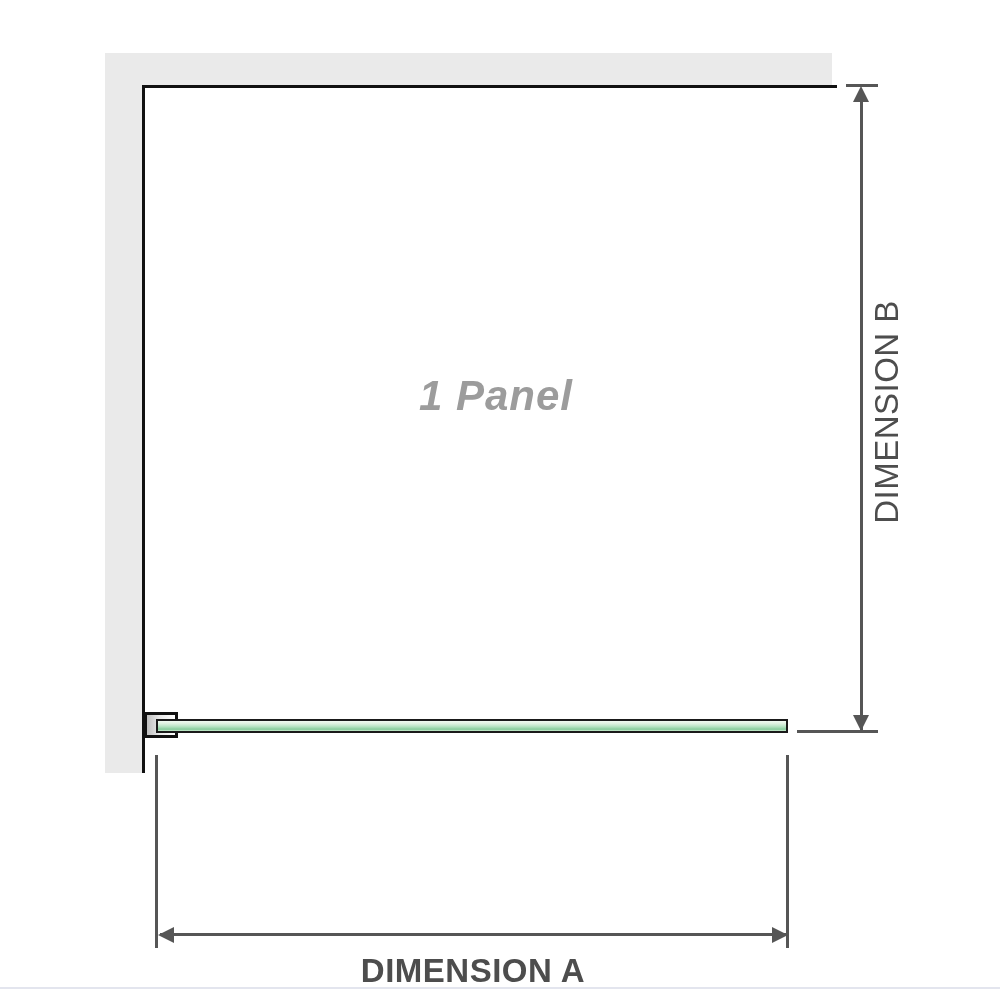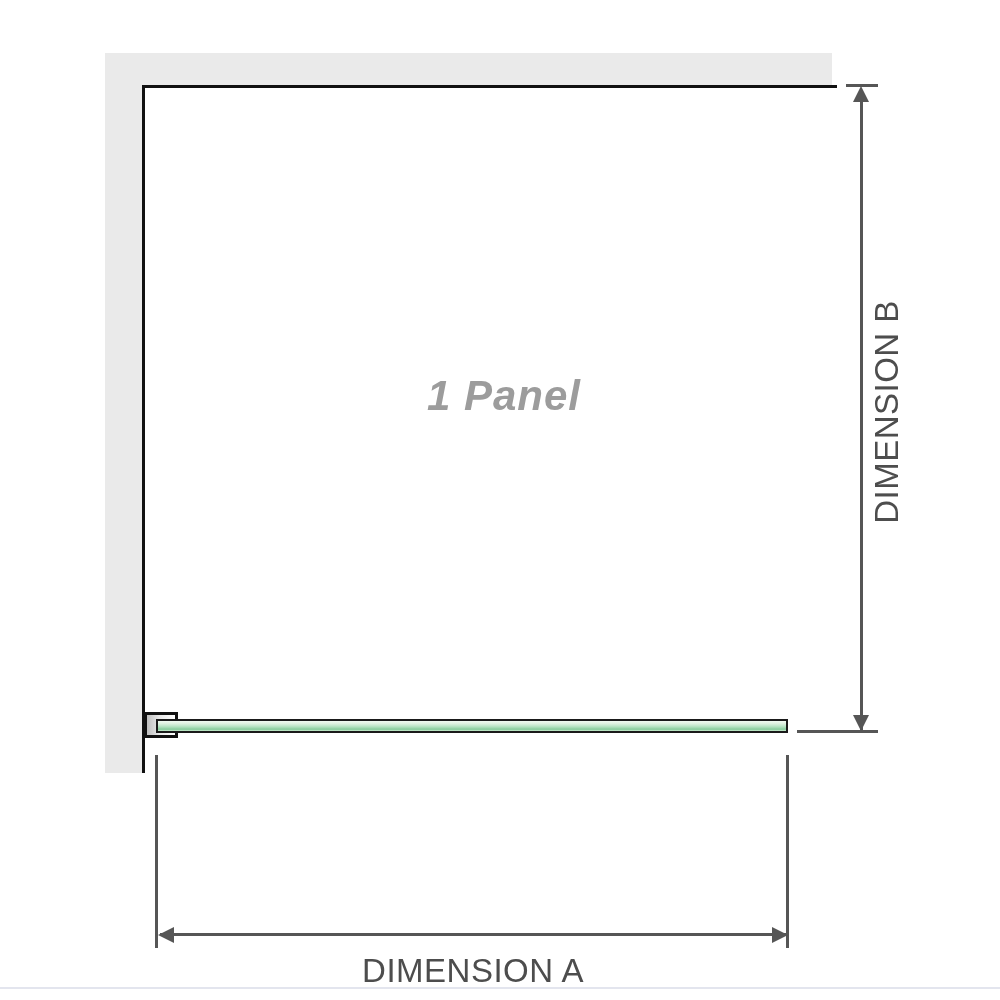--- a/index.html
+++ b/index.html
@@ -25,21 +25,21 @@
     box-sizing:border-box;
     background:transparent;
   }
 
   
   #panel-label{
     left:496px;top:396px;
     transform:translate(-50%,-50%);
     font-size:42px;font-weight:bold;font-style:italic;
     color:var(--panel-text-color,#9c9c9c);
-    letter-spacing:1px;white-space:nowrap;margin-left:8px;
+    letter-spacing:1px;white-space:nowrap;
   }
 
   
   #glass-bracket{
     left:144px;top:712px;width:34px;height:26px;
     border:3px solid var(--outline-color,#111);
     box-sizing:border-box;
     background:linear-gradient(to right,#bfbfbf 0%,#e9e9e9 45%,#ffffff 100%);
     z-index:2;
   }
@@ -87,21 +87,21 @@
   }
   #dim-a-arrow-right{
     left:772px;top:927px;width:0;height:0;
     border-top:8px solid transparent;border-bottom:8px solid transparent;
     border-left:16px solid var(--dim-color,#565656);
   }
   #dim-a-label{
     left:473px;top:971px;
     transform:translate(-50%,-50%);
     font-size:33px;color:var(--label-text-color,#4d4d4d);
-    letter-spacing:0.5px;white-space:nowrap;
+    letter-spacing:0.5px;white-space:nowrap;font-weight:bold;
   }
 
   #bottom-rule{left:0;top:987px;width:1000px;height:2px;background:var(--rule-color,#e3e5ee);}
 </style>
 </head>
 <body>
 
 <div id="canvas">
 
   <div class="abs wall" id="wall-top"></div>

